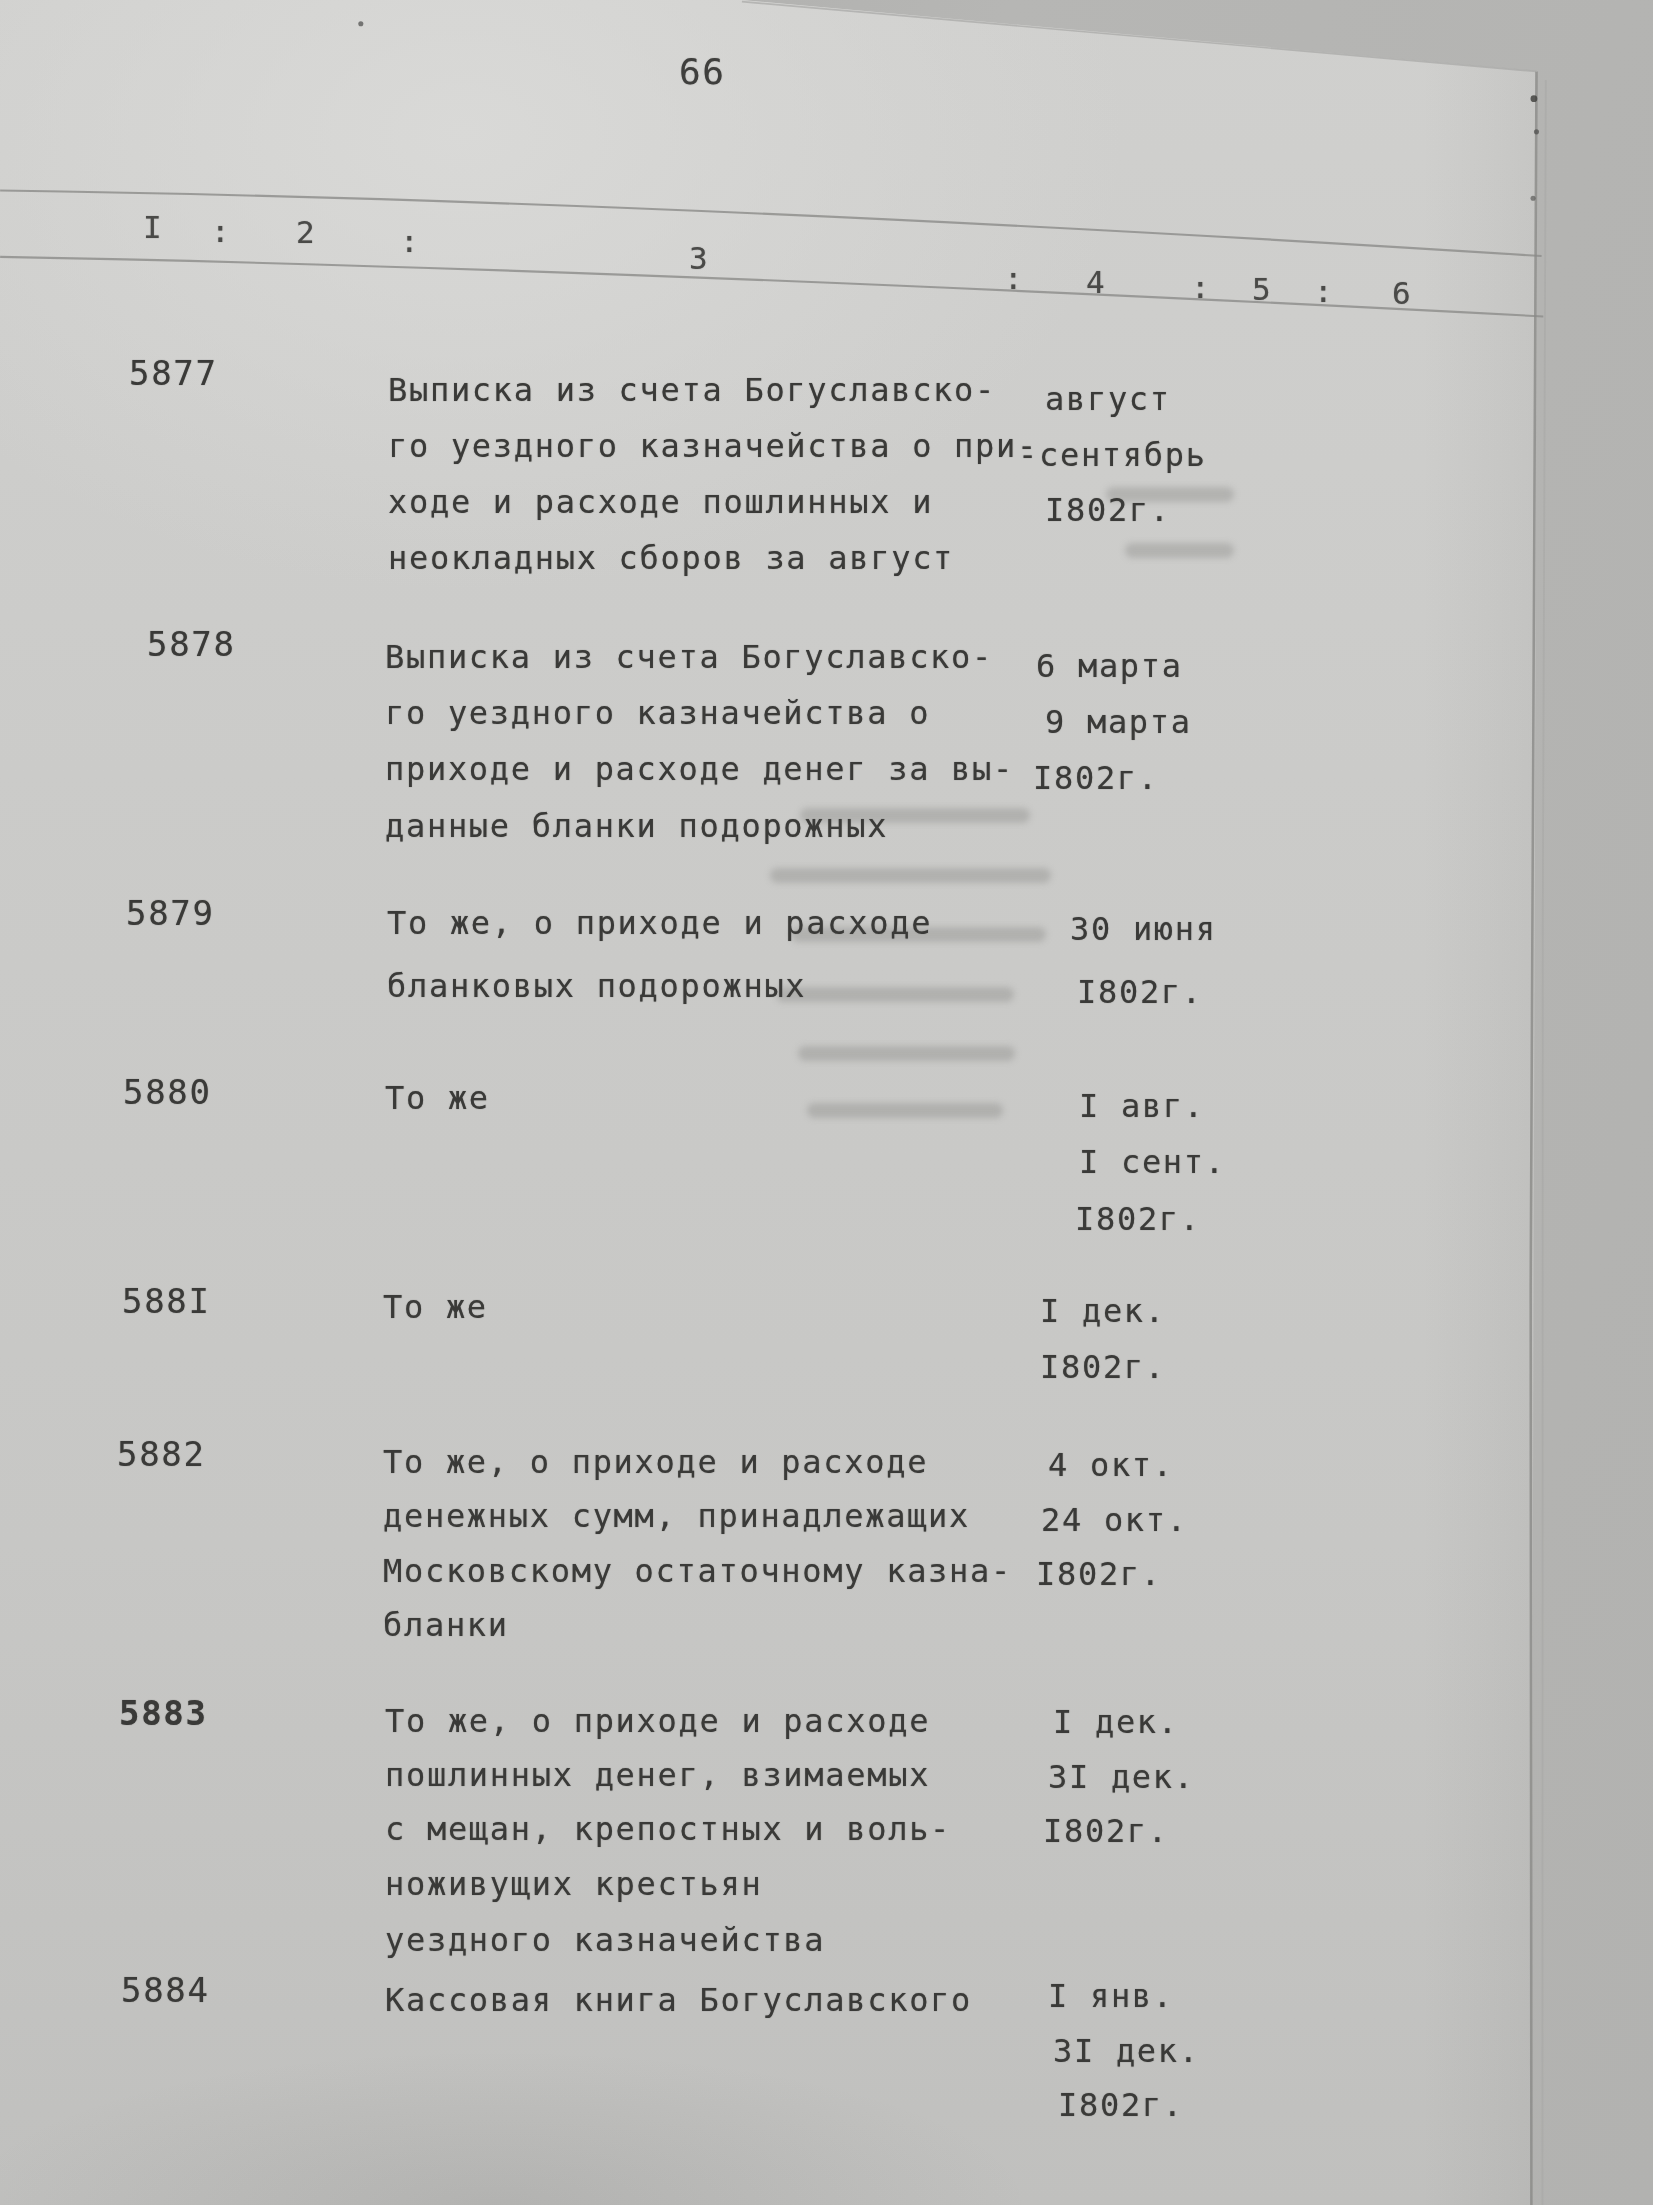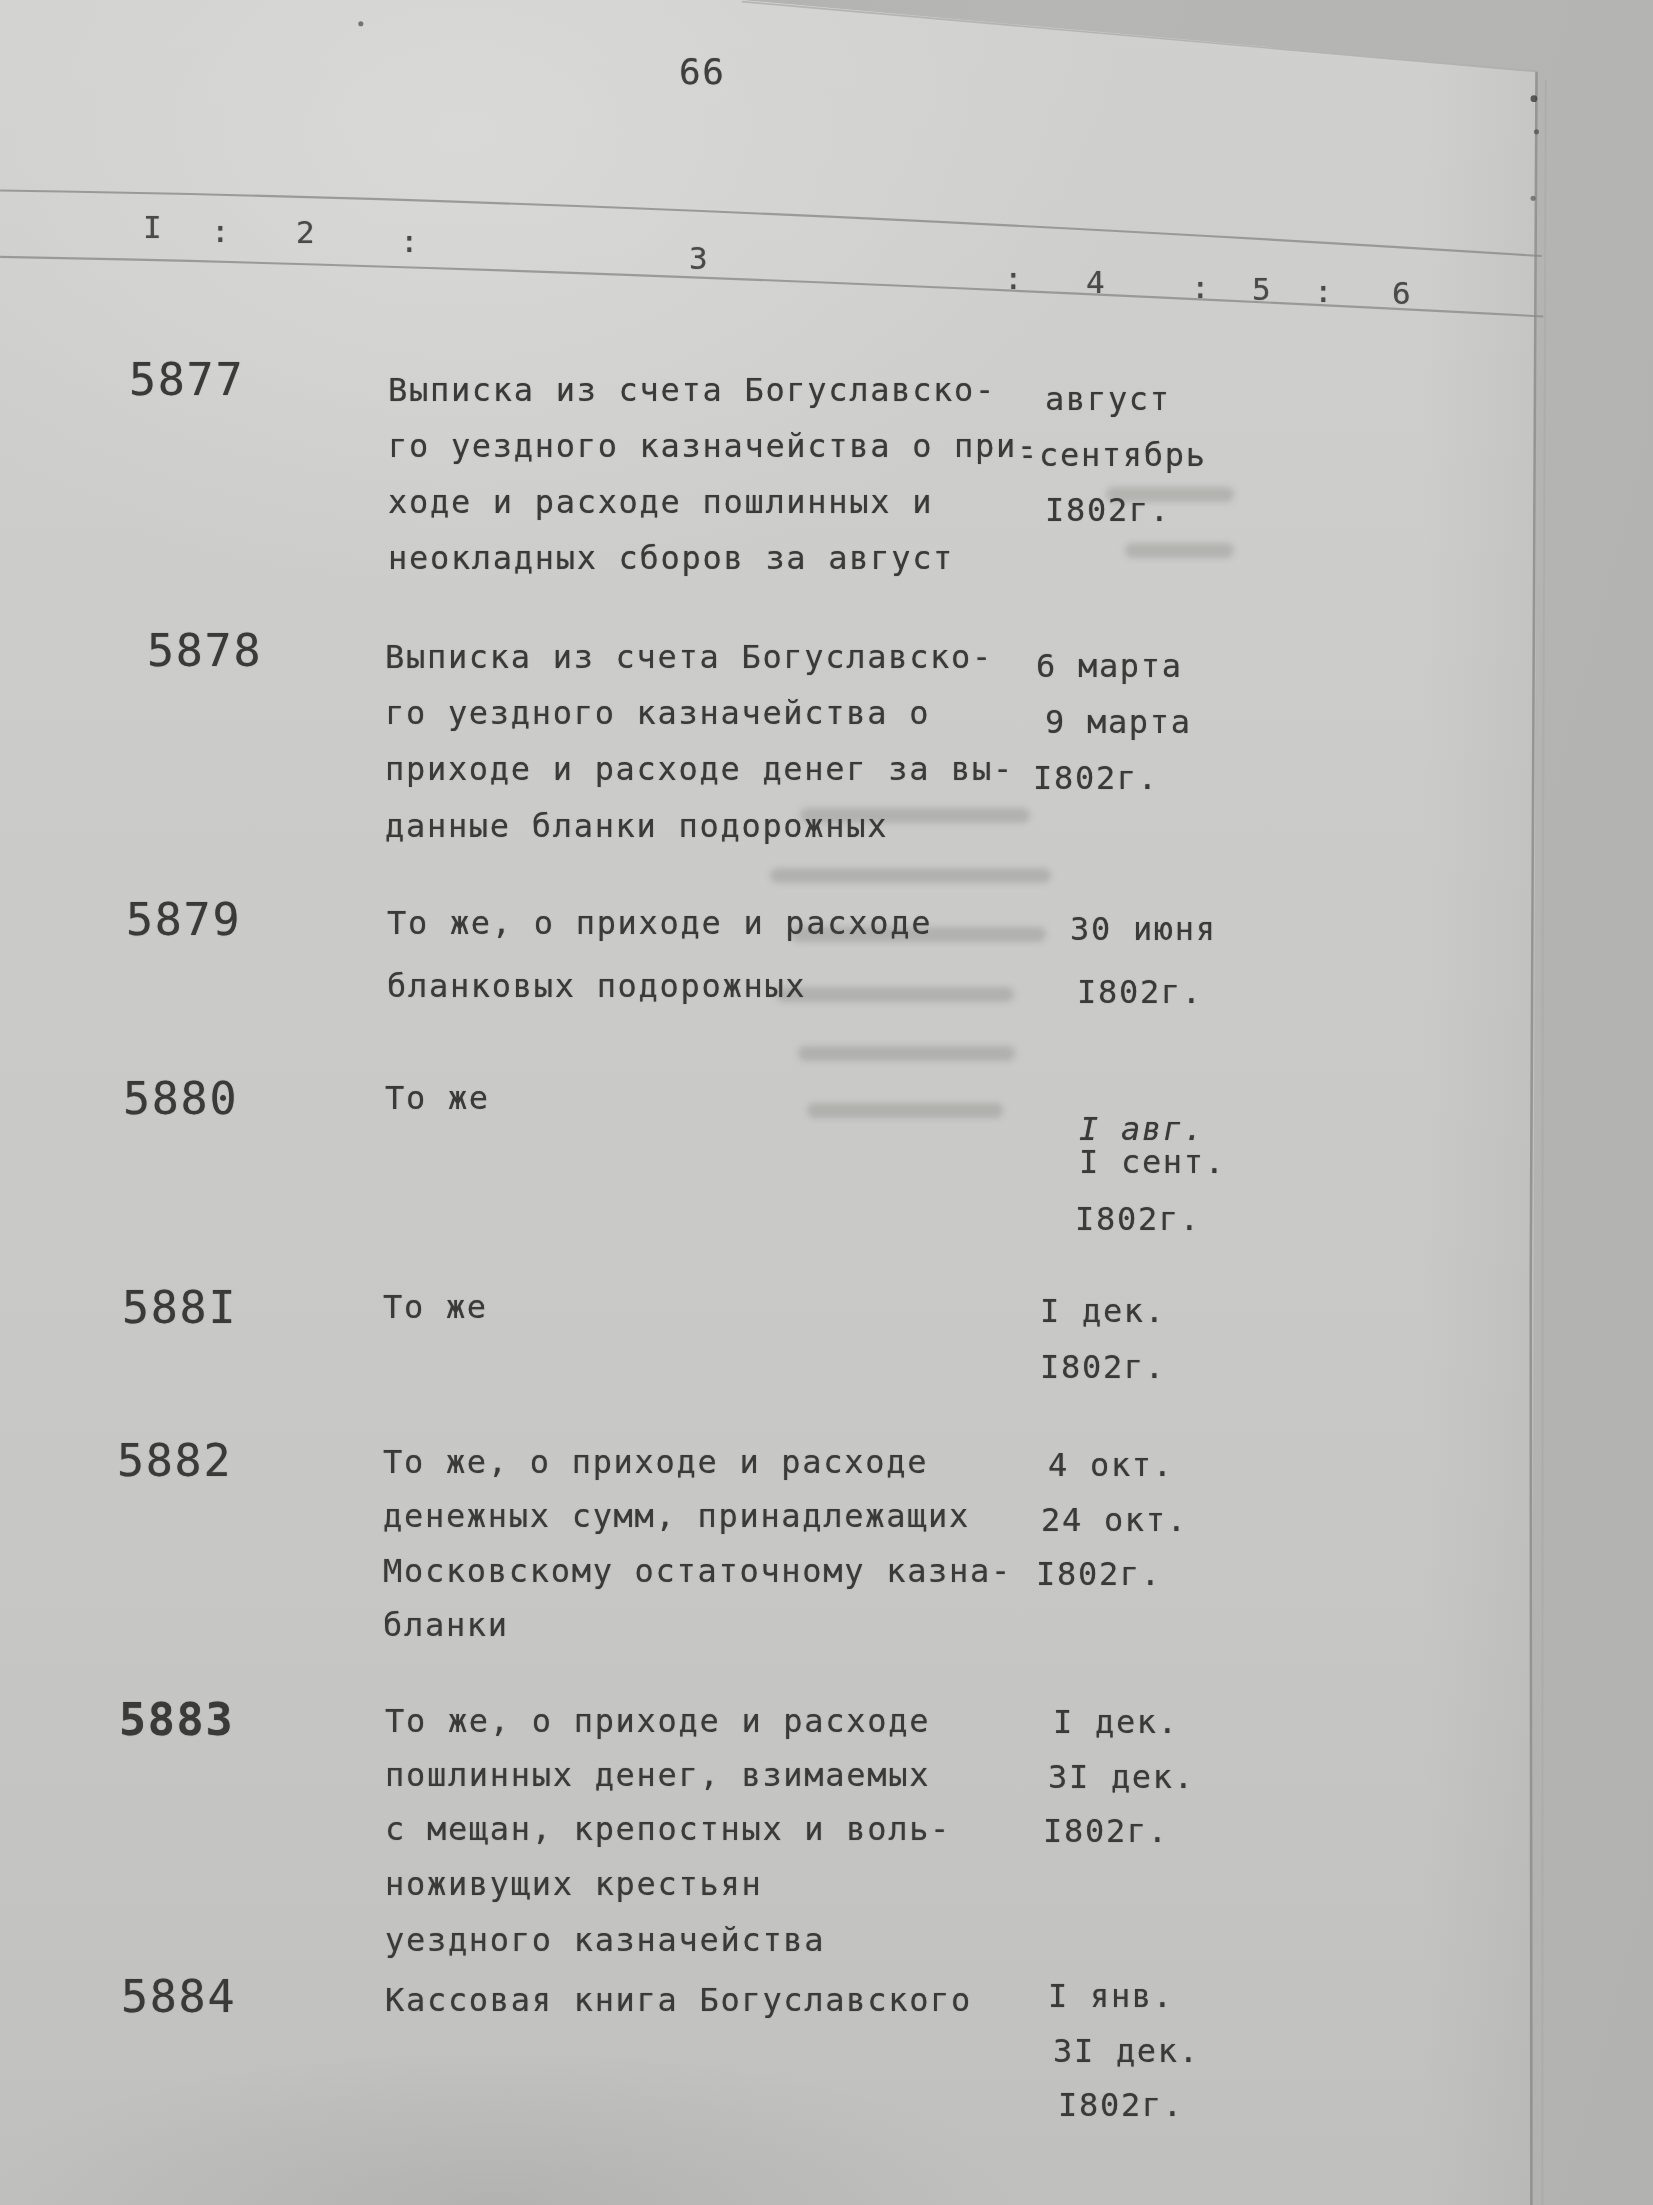--- a/index.html
+++ b/index.html
@@ -16,21 +16,21 @@
     background:
       radial-gradient(1106px 766px at 28% 6%, rgba(218,218,216,.9) 0%, rgba(218,218,216,0) 60%),
       radial-gradient(766px 221px at 30% 100%, rgba(82,82,80,.12) 0%, rgba(82,82,80,0) 70%),
       linear-gradient(90deg, rgba(0,0,0,0) 86%, rgba(90,90,88,.10) 95%, rgba(58,58,56,.20) 100%),
       linear-gradient(180deg,#d0d0ce 0%,#cbcbc9 35%,#c7c7c5 70%,#c0c0be 100%);
   }
   .t{
     position:absolute;font-size:32px;letter-spacing:1.7px;color:#3a3a38;
     text-shadow:0 0 1.1px rgba(52,52,50,.55);white-space:pre;
   }
-  .num{font-size:45px;}
+  .num{font-size:34px;}
   .hdr{font-size:31px;color:#4a4a48;}
   .pageno{font-size:36px;color:#3f3f3d;}
   .ghost{
     position:absolute;height:14.5px;border-radius:7.7px;
     background:rgba(118,118,116,.30);filter:blur(3.4px);
   }
   svg.overlay{position:absolute;inset:0;pointer-events:none;}
   .row{position:static;}
 </style>
 </head>
@@ -103,21 +103,21 @@
     <div class="t num" style="left:126px;top:893px;">5879</div>
     <div class="t" style="left:387px;top:904px;">То же, о приходе и расходе</div>
     <div class="t" style="left:387px;top:967px;">бланковых подорожных</div>
     <div class="t" style="left:1070px;top:910px;">30 июня</div>
     <div class="t" style="left:1077px;top:973px;">I802г.</div>
   </div>
 
   <div class="row">
     <div class="t num" style="left:123px;top:1072px;">5880</div>
     <div class="t" style="left:385px;top:1079px;">То же</div>
-    <div class="t" style="left:1079px;top:1110px;font-style:italic;">I авг.</div>
+    <div class="t" style="left:1079px;top:1087px;">I авг.</div>
     <div class="t" style="left:1079px;top:1143px;">I сент.</div>
     <div class="t" style="left:1075px;top:1200px;">I802г.</div>
   </div>
 
   <div class="row">
     <div class="t num" style="left:122px;top:1281px;">588I</div>
     <div class="t" style="left:383px;top:1288px;">То же</div>
     <div class="t" style="left:1040px;top:1292px;">I дек.</div>
     <div class="t" style="left:1040px;top:1348px;">I802г.</div>
   </div>

